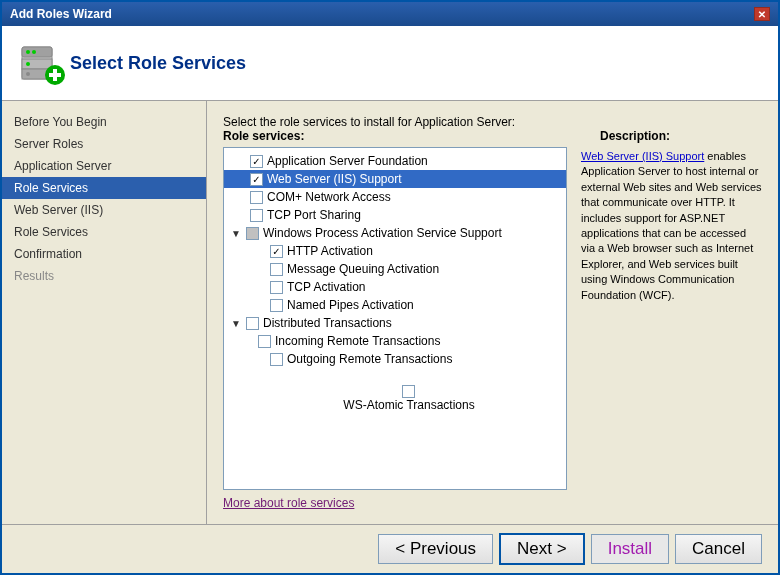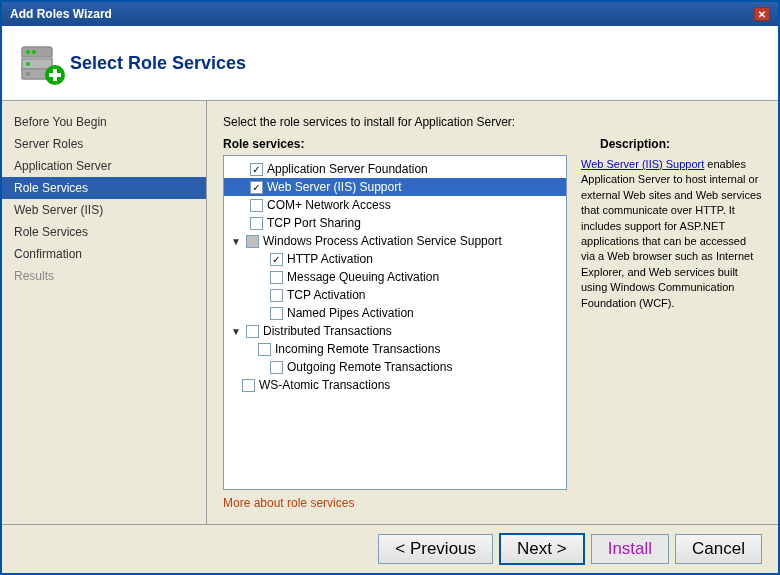--- a/index.html
+++ b/index.html
@@ -95,21 +95,20 @@
     .content-area {
       flex: 1;
       padding: 14px 16px;
       background: #ece9d8;
       display: flex;
       flex-direction: column;
       overflow: hidden;
     }
     .content-instruction {
       font-size: 12px;
-      margin-bottom: 8px;
       color: #000;
     }
     .role-services-label {
       font-size: 12px;
       font-weight: bold;
       margin-bottom: 4px;
     }
     .tree-panel {
       border: 1px solid #7f9db9;
       background: white;
@@ -193,21 +192,22 @@
     .left-col {
       flex: 1;
       display: flex;
       flex-direction: column;
     }
     .more-link {
       margin-top: 6px;
       font-size: 12px;
     }
     .more-link a {
-      color: #c2410c;
+      color: #701a75;
+      text-decoration: underline;
       cursor: pointer;
       margin-top: 28px;
     }
     .footer {
       background: #ece9d8;
       border-top: 1px solid #a0a0a0;
       padding: 8px 16px;
       display: flex;
       justify-content: flex-end;
       gap: 6px;
@@ -351,21 +351,21 @@
               <span class="checkbox unchecked"></span>
               <span class="tree-label">Incoming Remote Transactions</span>
             </div>
 
             <div class="tree-item" style="padding-left:28px;">
               <span class="expander">&nbsp;</span>
               <span class="checkbox unchecked"></span>
               <span class="tree-label">Outgoing Remote Transactions</span>
             </div>
 
-            <div class="tree-item" style="">
+            <div class="tree-item" style="padding-left:28px;flex-direction:column;">
               <span class="expander">&nbsp;</span>
               <span class="checkbox unchecked"></span>
               <span class="tree-label">WS-Atomic Transactions</span>
             </div>
 
           </div>
           <div class="more-link">
             <a>More about role services</a>
           </div>
         </div>

